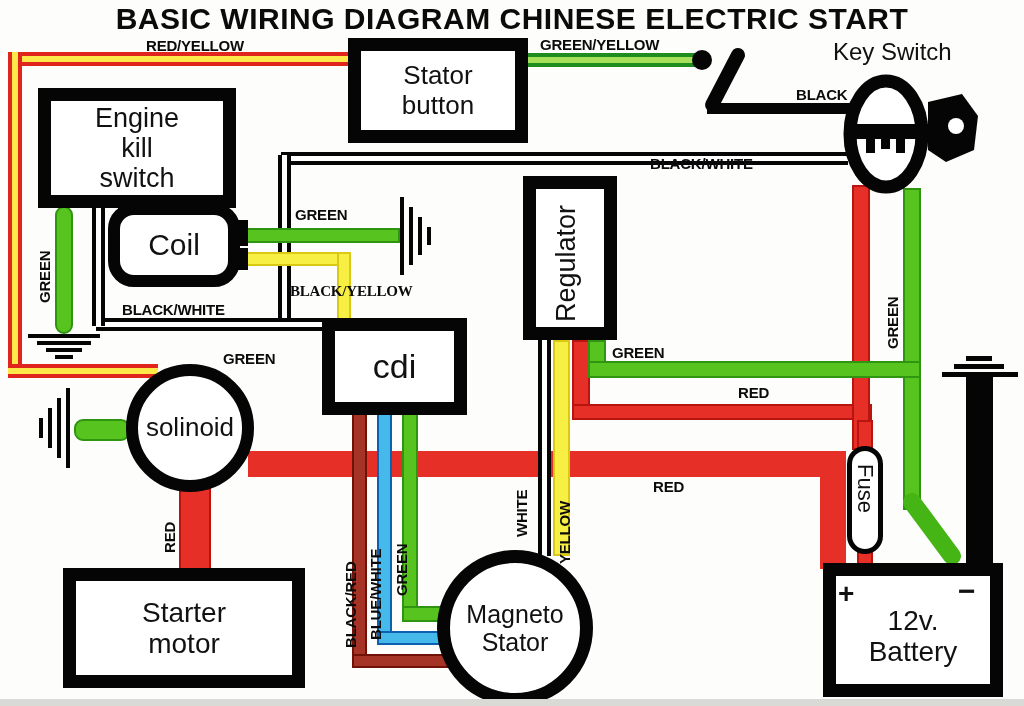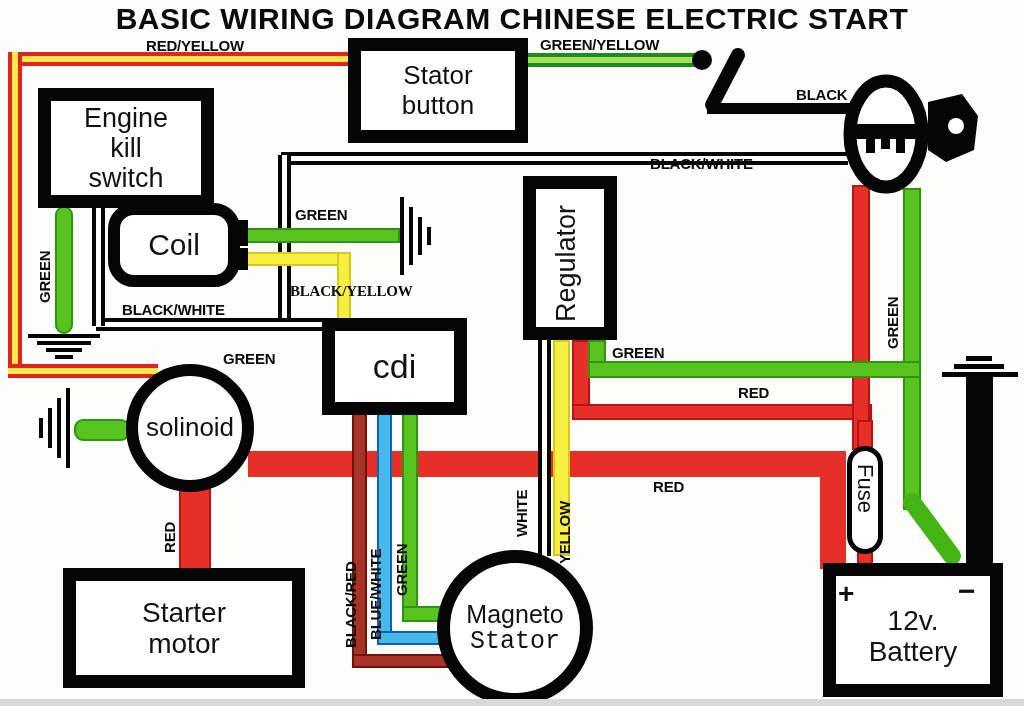--- a/index.html
+++ b/index.html
@@ -192,21 +192,21 @@
   <div class="lbl ccw" style="left:367px;top:640px;">BLUE/WHITE</div>
   <div class="lbl ccw" style="left:393px;top:596px;">GREEN</div>
   <div class="lbl ccw" style="left:513px;top:537px;">WHITE</div>
   <div class="lbl ccw" style="left:556px;top:564px;">YELLOW</div>
   <div class="lbl ccw" style="left:884px;top:349px;">GREEN</div>
 
   <div class="comp" style="left:348px;top:38px;width:180px;height:105px;">
     <span style="max-width:110px;">Stator button</span>
   </div>
 
-  <div class="comp" style="left:38px;top:88px;width:176px;height:120px;font-size:27px;">
+  <div class="comp" style="left:38px;top:88px;width:198px;height:120px;font-size:27px;">
     <span style="max-width:100px;">Engine kill switch</span>
   </div>
 
   <div class="comp round" style="left:108px;top:203px;width:132px;height:84px;border-width:12px;font-size:30px;">
     <span>Coil</span>
   </div>
 
   <div class="comp" style="left:523px;top:176px;width:94px;height:164px;"></div>
   <div class="vcomp" style="left:551px;top:322px;">Regulator</div>
 
@@ -218,31 +218,32 @@
     <span>cdi</span>
   </div>
 
   <div class="comp" style="left:63px;top:568px;width:242px;height:120px;font-size:28px;">
     <span style="max-width:120px;">Starter motor</span>
   </div>
 
   <div class="comp circle" style="left:437px;top:550px;width:156px;height:156px;font-size:25px;">
     <span>
       <span style="display:block;">Magneto</span>
-      <span style="display:block;font-family:Liberation Mono, monospace;">Stator</span>
+      <span style="display:block;">Stator</span>
     </span>
   </div>
 
   <div class="comp" style="left:823px;top:563px;width:180px;height:134px;font-size:28px;">
     <span style="margin-top:12px;">
       <span style="display:block;">12v.</span>
       <span style="display:block;">Battery</span>
     </span>
   </div>
   <div class="complabel" style="left:838px;top:578px;font-size:28px;font-weight:bold;z-index:5;">+</div>
   <div class="complabel" style="left:958px;top:574px;font-size:30px;font-weight:bold;z-index:5;">−</div>
 
   <div class="fuse"></div>
   <div class="fuse-lbl" style="left:878px;top:464px;">Fuse</div>
 
+  <div class="complabel" style="left:833px;top:38px;">Key Switch</div>
 
   <div class="bottom-strip"></div>
 </div>
 
 </body></html>

